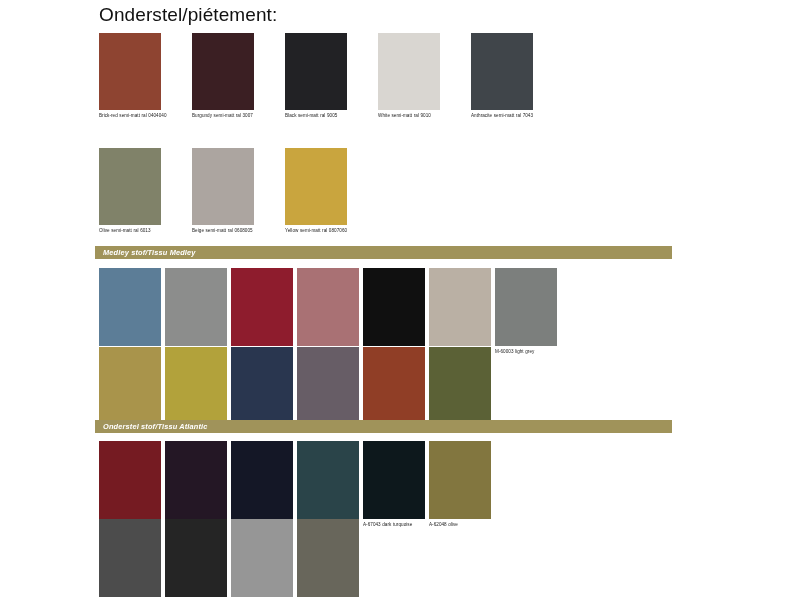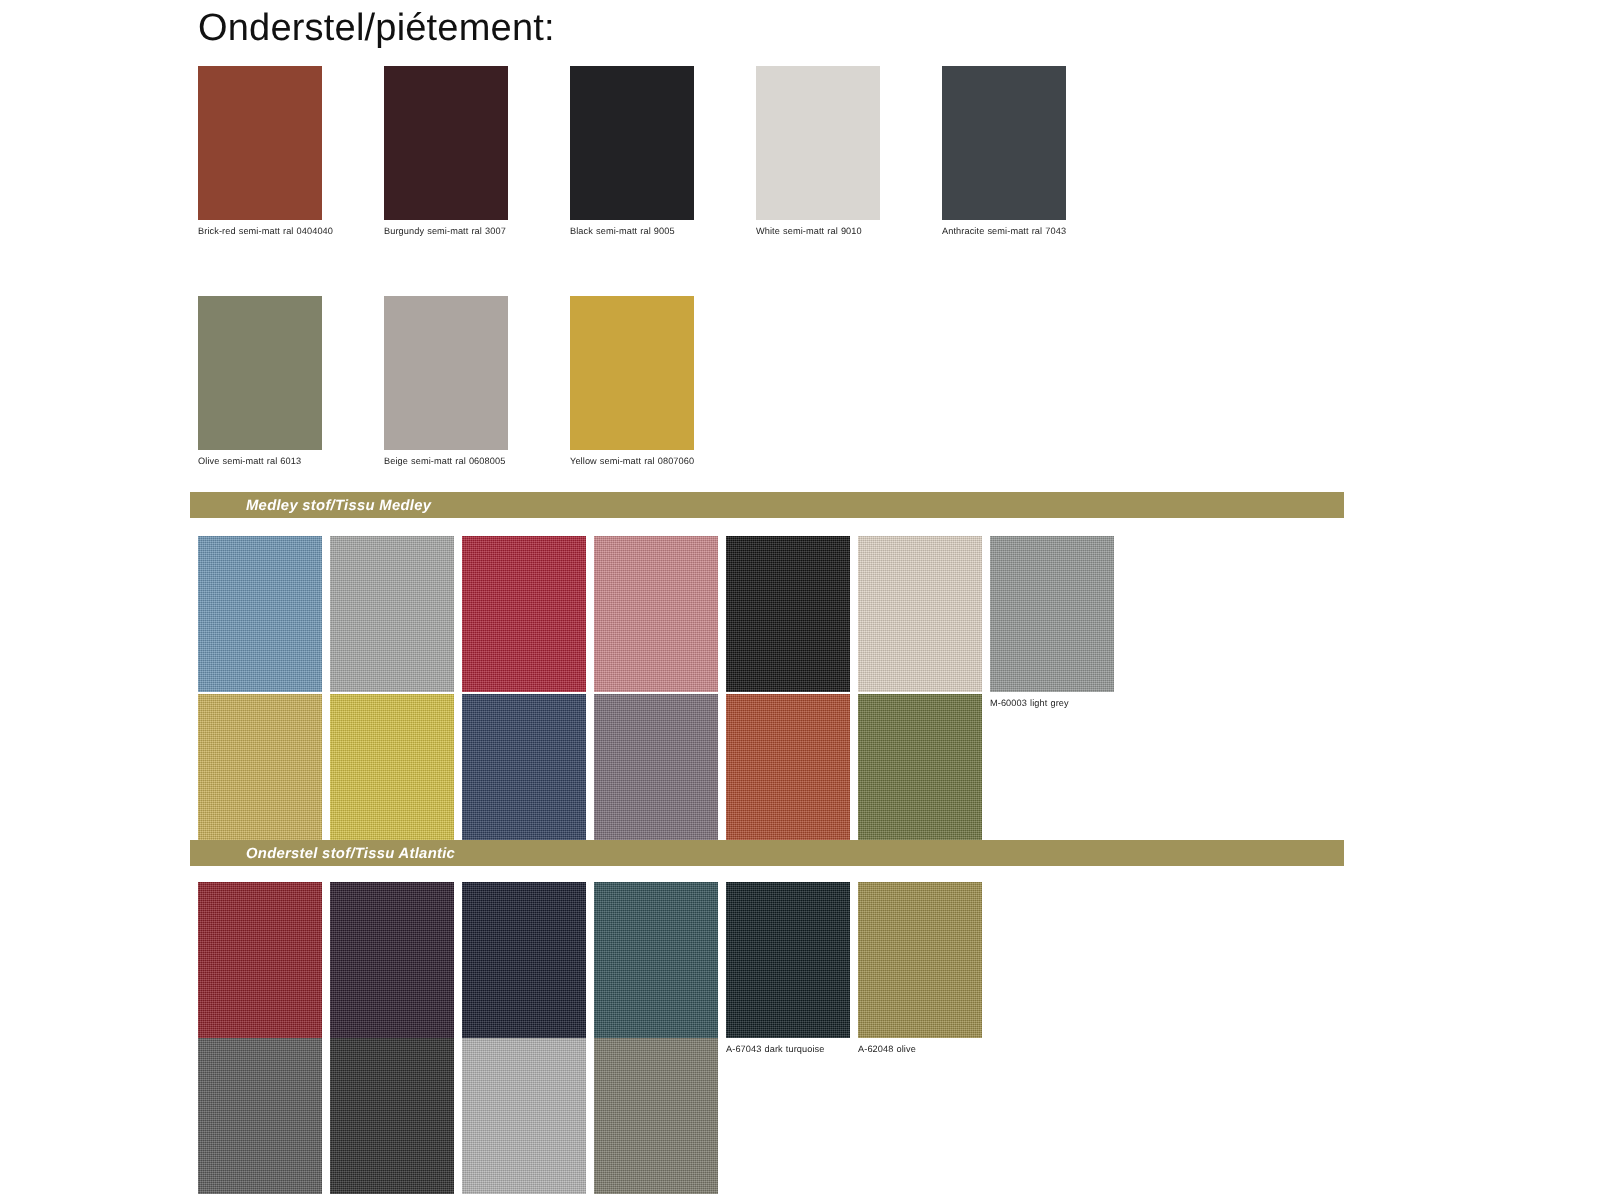--- a/index.html
+++ b/index.html
@@ -46,21 +46,20 @@
     padding-left: 8px;
   }
   .section-band-label {
     font-size: 7.4px;
     font-weight: bold;
     font-style: italic;
     color: #ffffff;
     letter-spacing: 0.15px;
     white-space: nowrap;
     line-height: 9px;
-    margin-left: 20px;
   }
 
   
   .swatch-row {
     position: absolute;
     display: flex;
   }
   .swatch-cell {
     position: relative;
     width: 62px;

